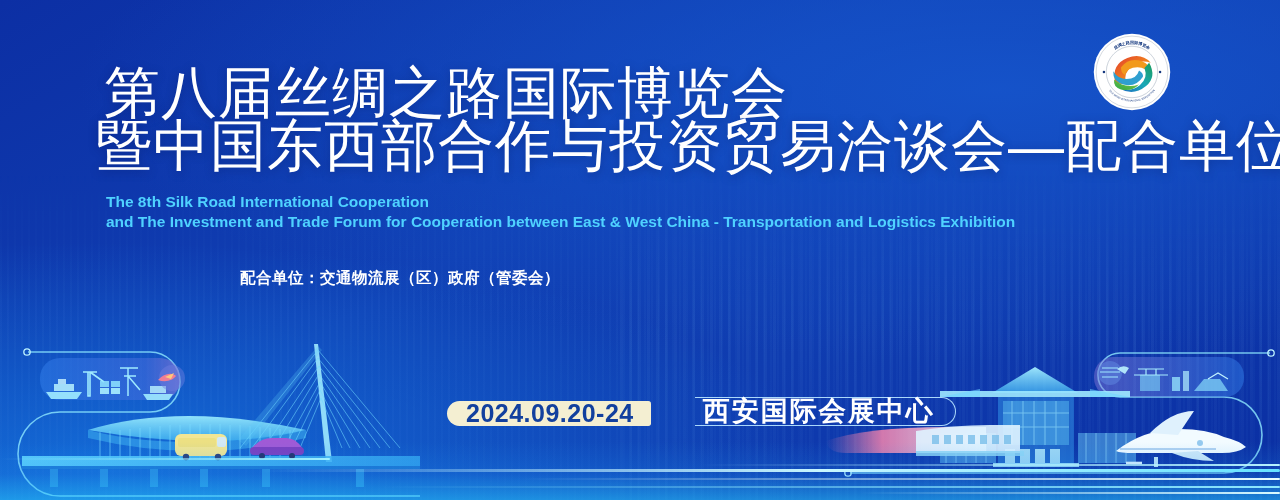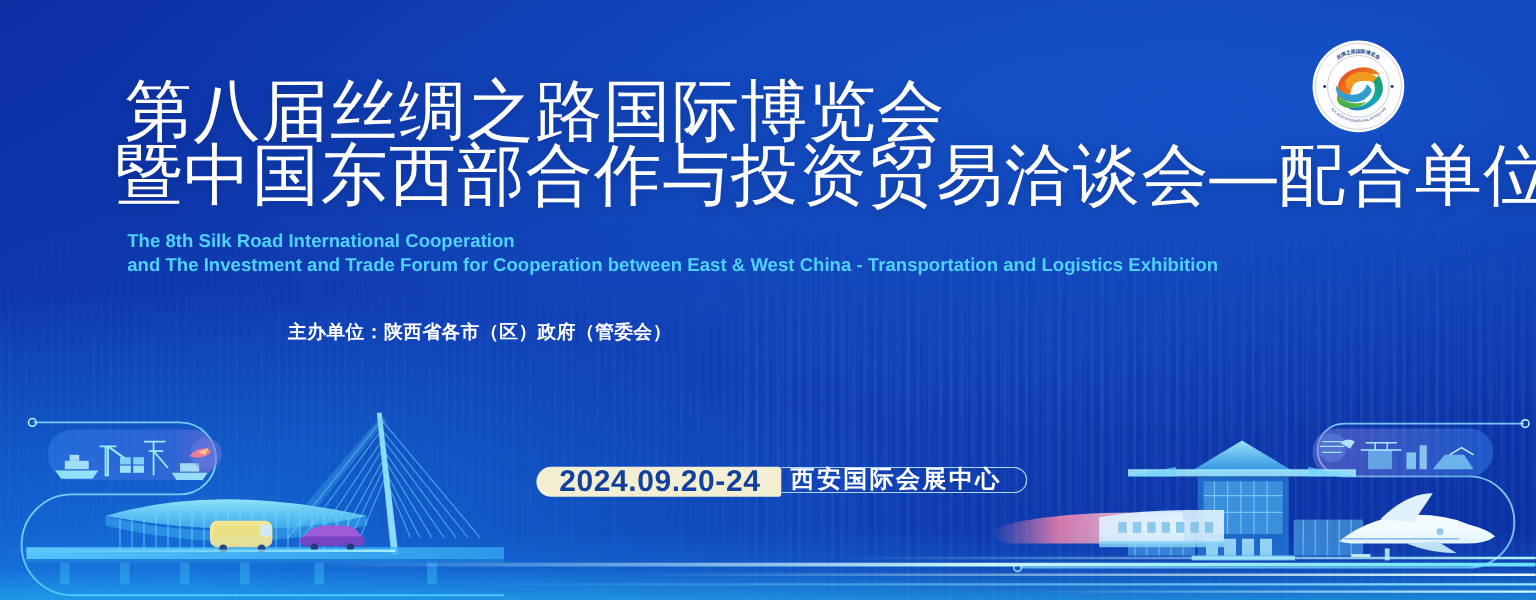--- a/index.html
+++ b/index.html
@@ -65,37 +65,37 @@
     font-size:15.5px;
     line-height:32px;
     white-space:nowrap;
     letter-spacing:.5px;
   }
 
   
   .datebar{
     position:absolute; left:447px; top:389px;
     height:37px;
-    display:flex; align-items:flex-start;
+    display:flex; align-items:flex-end;gap:44px;
   }
   .date-pill{
     background:#f4efd2;
     color:#12409e;
     font-weight:bold;
     font-size:25px;
     letter-spacing:.5px;
     display:flex; align-items:center;
     padding:0 17px 0 19px;
     border-radius:19px 4px 4px 19px;
     line-height:1;
   }
   .venue-pill{
     color:#ffffff;
     font-weight:bold;
-    font-size:20px;
+    font-size:27px;
     letter-spacing:2px;
     display:flex; align-items:center;
     padding:0 20px 0 8px;
     border:1.6px solid rgba(180,225,255,.95);
     border-left:none;
     border-radius:0 19px 19px 0;
     line-height:1;
   }
 
   
@@ -397,21 +397,21 @@
     <div class="t-line l1">第八届丝绸之路国际博览会</div>
     <div class="t-line l2">暨中国东西部合作与投资贸易洽谈会—配合单位</div>
   </div>
 
   <div class="en-wrap">
     <div class="en-line">The 8th Silk Road International Cooperation</div>
     <div class="en-line">and The Investment and Trade Forum for Cooperation between East &amp; West China - Transportation and Logistics Exhibition</div>
   </div>
 
   <div class="org-wrap">
-    <div class="org-line">主办单位：陕西省各市（区）政府（管委会）</div>
+    <div class="org-line">配合单位：交通物流展（区）政府（管委会）</div>
   </div>
 
   <div class="datebar">
     <div class="date-pill">2024.09.20-24</div>
     <div class="venue-pill">西安国际会展中心</div>
   </div>
 
 </div>
 
 </body></html>

